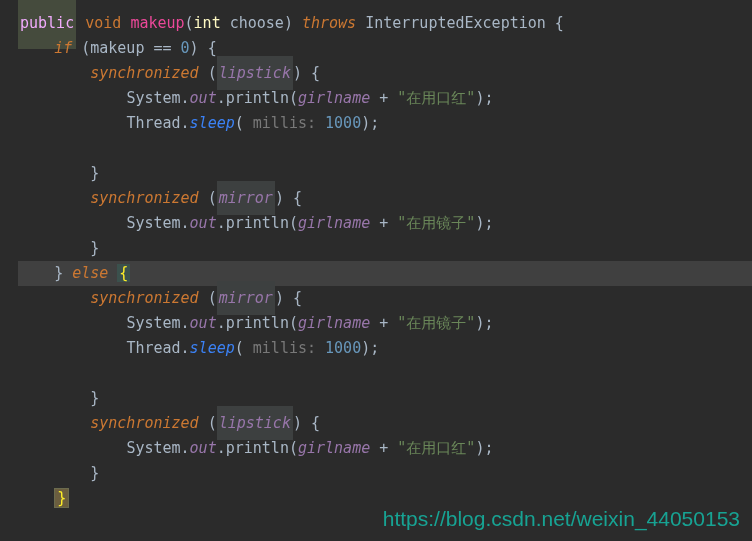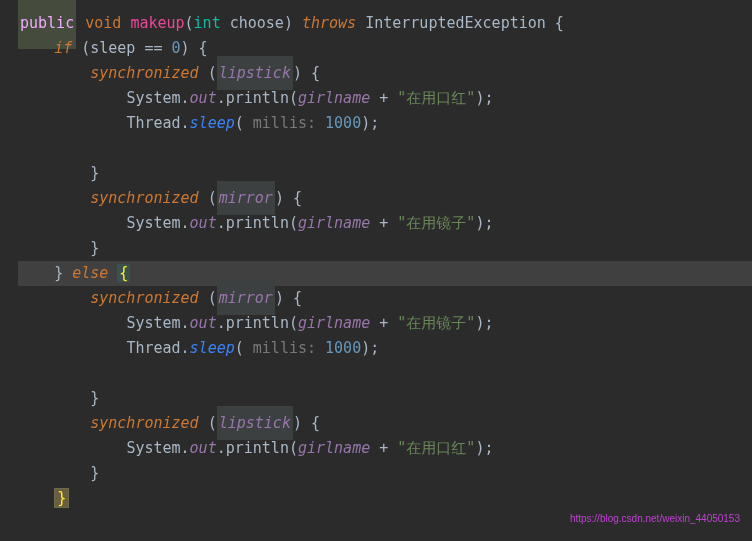--- a/index.html
+++ b/index.html
@@ -23,50 +23,50 @@
     }
     .line.highlighted {
       background: #404040;
       width: 100%;
     }
     .kw-public { color: #f0abfc; background: #454b3d; padding: 17px 2px; }
     .kw-orange { color: #cc7832; font-style: italic; }
     .kw-void { color: #cc7832; }
     .method-name { color: #ec4899; }
     .paren { color: #a9b7c6; }
-    .type-int { color: #14b8a6; }
+    .type-int { color: #fef9c3; }
     .param { color: #a9b7c6; }
     .plain { color: #a9b7c6; }
     .num { color: #6897bb; }
     .field-italic { color: #9876aa; font-style: italic; }
     .occurrence { background: #3d4040; padding: 8px 2px; }
     .string { color: #6a8759; }
     .static-field { color: #9876aa; font-style: italic; }
     .static-method { color: #3b82f6; font-style: italic; }
     .hint { color: #787878; font-style: normal; }
     .brace-match { background: #6b5e3f; color: #ffef28; padding: 0 2px; border: 1px solid #6b6b4e; }
     .brace-match2 { background: #3b514d; color: #ffef28; padding: 0 2px; }
     .watermark {
       position: absolute;
       right: 12px;
       bottom: 10px;
-      color: #d946ef;
+      color: #14b8a6;
       font-family: Arial, sans-serif;
-      font-size: 10px;
+      font-size: 21px;
       opacity: 0.85;
     }
   </style>
 </head>
 <body>
 
 <div class="editor">
 
 <div class="line"><span class="kw-public">public</span><span class="plain"> </span><span class="kw-void">void</span><span class="plain"> </span><span class="method-name">makeup</span><span class="paren">(</span><span class="type-int">int</span><span class="param"> </span><span class="param">choose</span><span class="paren">)</span><span class="plain"> </span><span class="kw-orange">throws</span><span class="plain"> </span><span class="plain">InterruptedException</span><span class="plain"> </span><span class="plain">{</span></div>
 
-<div class="line"><span class="plain">    </span><span class="kw-orange">if</span><span class="plain"> (sleep == </span><span class="num">0</span><span class="plain">) {</span></div>
+<div class="line"><span class="plain">    </span><span class="kw-orange">if</span><span class="plain"> (makeup == </span><span class="num">0</span><span class="plain">) {</span></div>
 
 <div class="line"><span class="plain">        </span><span class="kw-orange">synchronized</span><span class="plain"> (</span><span class="field-italic occurrence">lipstick</span><span class="plain">) {</span></div>
 
 <div class="line"><span class="plain">            </span><span class="plain">System.</span><span class="static-field">out</span><span class="plain">.</span><span class="plain">println</span><span class="plain">(</span><span class="field-italic">girlname</span><span class="plain"> + </span><span class="string">"在用口红"</span><span class="plain">);</span></div>
 
 <div class="line"><span class="plain">            </span><span class="plain">Thread.</span><span class="static-method">sleep</span><span class="plain">(</span><span class="hint"> millis: </span><span class="num">1000</span><span class="plain">);</span></div>
 
 <div class="line"><span> </span></div>
 
 <div class="line"><span class="plain">        </span><span class="plain">}</span></div>

